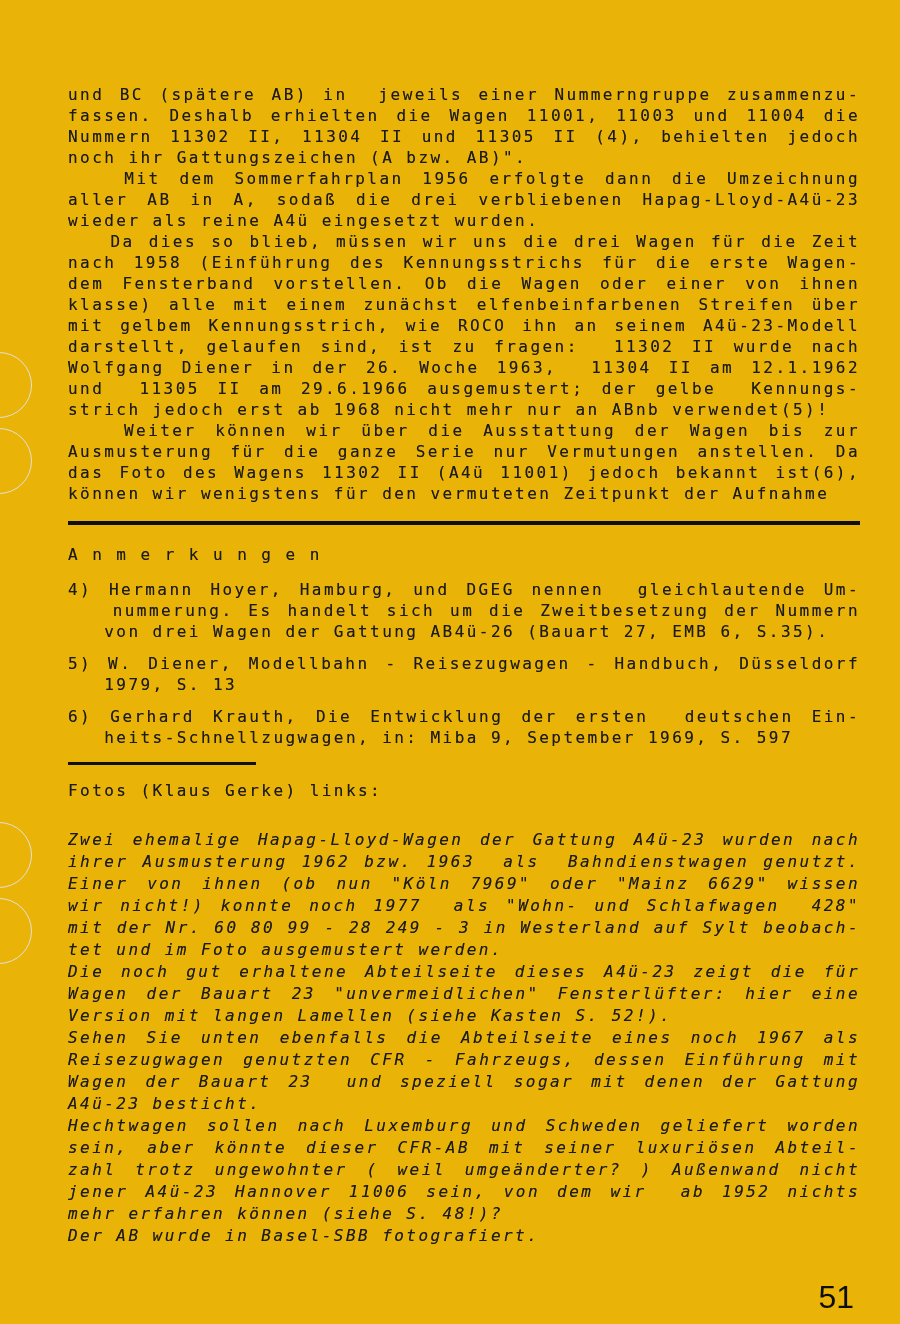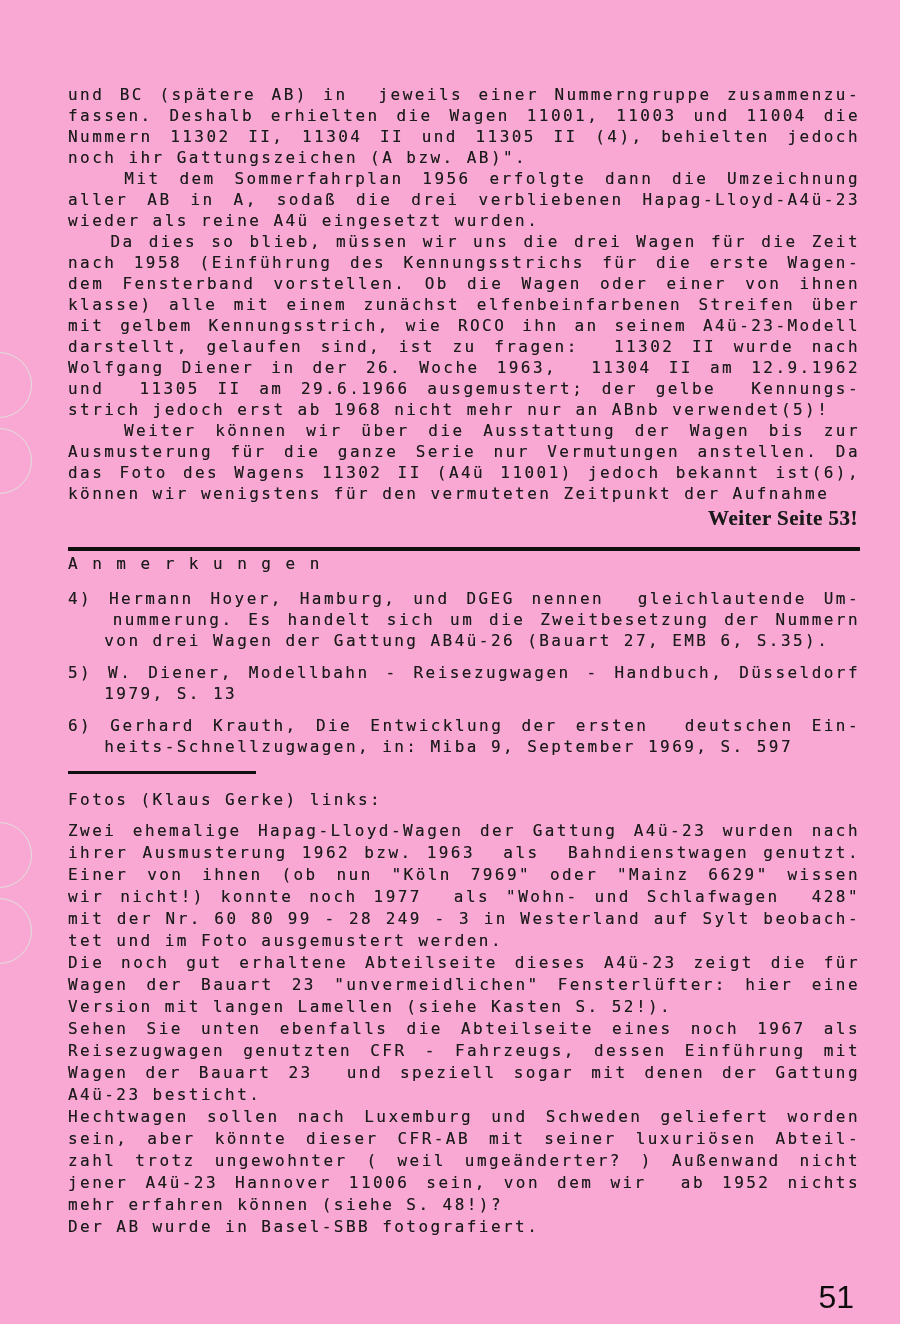--- a/index.html
+++ b/index.html
@@ -1,21 +1,21 @@
 <!DOCTYPE html>
 <html><head>
 <meta charset="utf-8">
 <style>
   html, body { margin: 0; padding: 0; background: #e8e8e6; }
   .page {
     position: relative;
     width: 900px;
     height: 1324px;
     margin: 0 auto;
-    background: #f9a8d4;
+    background: #eab308;
     overflow: hidden;
     font-family: "DejaVu Sans Mono", "Liberation Mono", monospace;
     color: #1b1b1b;
   }
   .column {
     position: absolute;
     left: 68px;
     top: 84px;
     width: 792px;
   }
@@ -38,38 +38,38 @@
     font-size: 21px;
     line-height: 24px;
     letter-spacing: 0.5px;
     padding-right: 2px;
     text-shadow: 0 0 0.5px rgba(25,25,25,0.6);
   }
   .rule { background: #101010; }
   .rule.full { margin-top: 17px; height: 4px; width: 792px; }
   .rule.short { margin-top: 14px; height: 3px; width: 188px; }
   .annot-heading {
-    margin-top: 2px;
+    margin-top: 19px;
     font-size: 16px;
     line-height: 22px;
     letter-spacing: 2.45px;
     white-space: pre;
     text-shadow: 0 0 0.5px rgba(25,25,25,0.55);
   }
   .footnotes { margin-top: 13px; }
   .footnotes .para { margin-bottom: 11px; }
   .photos-heading {
     margin-top: 15px;
     font-size: 16px;
     line-height: 22px;
     letter-spacing: 2.45px;
     white-space: pre;
     text-shadow: 0 0 0.5px rgba(25,25,25,0.55);
   }
-  .caption-block { margin-top: 9px; }
+  .caption-block { margin-top: 27px; font-style: italic; }
   .caption-block .tline { line-height: 22px; }
   .page-number {
     position: absolute;
     right: 46px;
     top: 1280px;
     font-family: "Liberation Sans", "DejaVu Sans", sans-serif;
     font-weight: 400;
     font-size: 32px;
     line-height: 34px;
     color: #0d0d0d;
@@ -108,33 +108,32 @@
           <div class="tline">aller AB in A, sodaß die drei verbliebenen Hapag-Lloyd-A4ü-23</div>
           <div class="tline last">wieder als reine A4ü eingesetzt wurden.</div>
         </div>
         <div class="para">
           <div class="tline">   Da dies so blieb, müssen wir uns die drei Wagen für die Zeit</div>
           <div class="tline">nach 1958 (Einführung des Kennungsstrichs für die erste Wagen-</div>
           <div class="tline">dem Fensterband vorstellen. Ob die Wagen oder einer von ihnen</div>
           <div class="tline">klasse) alle mit einem zunächst elfenbeinfarbenen Streifen über</div>
           <div class="tline">mit gelbem Kennungsstrich, wie ROCO ihn an seinem A4ü-23-Modell</div>
           <div class="tline">darstellt, gelaufen sind, ist zu fragen:  11302 II wurde nach</div>
-          <div class="tline">Wolfgang Diener in der 26. Woche 1963,  11304 II am 12.9.1962</div>
+          <div class="tline">Wolfgang Diener in der 26. Woche 1963,  11304 II am 12.1.1962</div>
           <div class="tline">und  11305 II am 29.6.1966 ausgemustert; der gelbe  Kennungs-</div>
           <div class="tline last">strich jedoch erst ab 1968 nicht mehr nur an ABnb verwendet(5)!</div>
         </div>
         <div class="para">
           <div class="tline">   Weiter können wir über die Ausstattung der Wagen bis zur</div>
           <div class="tline">Ausmusterung für die ganze Serie nur Vermutungen anstellen. Da</div>
           <div class="tline">das Foto des Wagens 11302 II (A4ü 11001) jedoch bekannt ist(6),</div>
           <div class="tline last">können wir wenigstens für den vermuteten Zeitpunkt der Aufnahme</div>
         </div>
       </div>
 
-    <div class="note">Weiter Seite 53!</div>
 
     <div class="rule full"></div>
 
     <div class="annot-heading">A n m e r k u n g e n</div>
 
     <div class="footnotes">
         <div class="para">
           <div class="tline">4) Hermann Hoyer, Hamburg, und DGEG nennen  gleichlautende Um-</div>
           <div class="tline">   nummerung. Es handelt sich um die Zweitbesetzung der Nummern</div>
           <div class="tline last">   von drei Wagen der Gattung AB4ü-26 (Bauart 27, EMB 6, S.35).</div>

